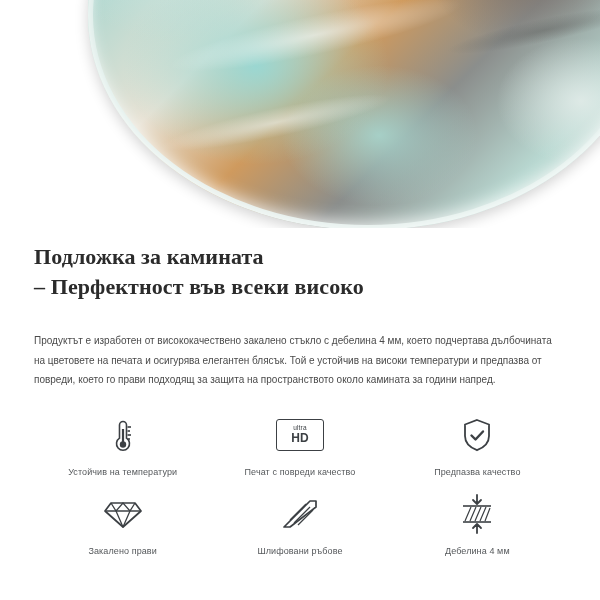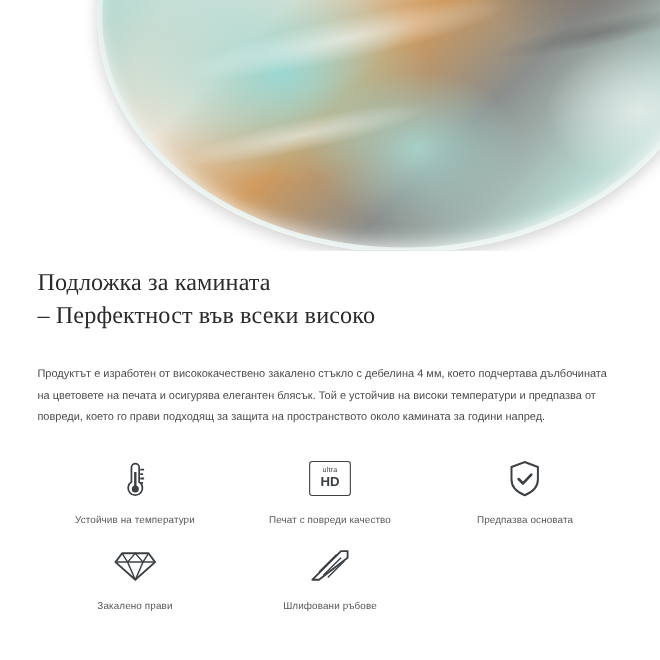--- a/index.html
+++ b/index.html
@@ -70,21 +70,21 @@
     pointer-events: none;
   }
 
   
   .content { padding: 14px 34px 0 34px; }
   .headline {
     font-family: "Liberation Serif", serif;
     font-size: 22px;
     line-height: 30px;
     color: #2b2b2b;
-    font-weight: 400;
+    font-weight: 700;
     letter-spacing: 0.1px;
   }
   .headline .l2 { display: block; }
   .paragraph {
     margin-top: 29px;
     font-size: 10px;
     line-height: 19.5px;
     color: #4a4a4a;
     max-width: 528px;
   }
@@ -110,21 +110,21 @@
     color: #3c4044;
   }
   .feature-label {
     margin-top: 9px;
     font-size: 9px;
     color: #55585b;
     text-align: center;
     letter-spacing: 0.1px;
   }
   .ultrahd {
-    width: 38px;
+    width: 48px;
     height: 32px;
     border: 1.6px solid #3c4044;
     border-radius: 3px;
     display: flex;
     flex-direction: column;
     align-items: center;
     justify-content: center;
     line-height: 1;
   }
   .ultrahd .u1 { font-size: 6.5px; letter-spacing: .2px; }
@@ -179,21 +179,21 @@
       <div class="feature-label">Печат с повреди качество</div>
     </div>
 
     <div class="feature">
       <div class="feature-icon">
         <svg width="34" height="40" viewBox="0 0 34 40">
           <path d="M17 5 L29 9.5 V21c0 7-5.2 11.6-12 14.2C10.2 32.6 5 28 5 21V9.5z" fill="none" stroke="#3c4044" stroke-width="1.8"></path>
           <path d="M11.5 20.5 l4 4 7.5 -8" fill="none" stroke="#3c4044" stroke-width="2.4" stroke-linecap="round" stroke-linejoin="round"></path>
         </svg>
       </div>
-      <div class="feature-label">Предпазва основата</div>
+      <div class="feature-label">Предпазва качество</div>
     </div>
 
     <div class="feature">
       <div class="feature-icon">
         <svg width="40" height="34" viewBox="0 0 40 34">
           <path d="M8 6 H32 L38 14 L20 30 L2 14 Z" fill="none" stroke="#3c4044" stroke-width="1.7" stroke-linejoin="round"></path>
           <path d="M2 14 H38" stroke="#3c4044" stroke-width="1.4"></path>
           <path d="M8 6 L13 14 L20 30" fill="none" stroke="#3c4044" stroke-width="1.3"></path>
           <path d="M32 6 L27 14 L20 30" fill="none" stroke="#3c4044" stroke-width="1.3"></path>
           <path d="M13 14 L20 6 L27 14" fill="none" stroke="#3c4044" stroke-width="1.3"></path>
@@ -207,16 +207,28 @@
         <svg width="40" height="34" viewBox="0 0 40 34">
           <path d="M4 30 L30 4 L36 4 L36 10 L10 30 Z" fill="none" stroke="#3c4044" stroke-width="1.7" stroke-linejoin="round"></path>
           <path d="M14 26 L30 10" stroke="#3c4044" stroke-width="1.3"></path>
           <path d="M18 28 L33 13" stroke="#3c4044" stroke-width="1.3"></path>
           <path d="M10 23 L26 7" stroke="#3c4044" stroke-width="1.3"></path>
         </svg>
       </div>
       <div class="feature-label">Шлифовани ръбове</div>
     </div>
 
+    <div class="feature">
+      <div class="feature-icon">
+        <svg width="40" height="42" viewBox="0 0 40 42">
+          <line x1="6" y1="13" x2="34" y2="13" stroke="#3c4044" stroke-width="1.6"></line>
+          <line x1="6" y1="29" x2="34" y2="29" stroke="#3c4044" stroke-width="1.6"></line>
+          <path d="M20 2 V10 M16 7 L20 11 L24 7" fill="none" stroke="#3c4044" stroke-width="1.8" stroke-linecap="round" stroke-linejoin="round"></path>
+          <path d="M20 40 V32 M16 35 L20 31 L24 35" fill="none" stroke="#3c4044" stroke-width="1.8" stroke-linecap="round" stroke-linejoin="round"></path>
+          <path d="M8 28 L14 14 M13 28 L19 14 M18 28 L24 14 M23 28 L29 14 M28 28 L33 15" stroke="#3c4044" stroke-width="1.2"></path>
+        </svg>
+      </div>
+      <div class="feature-label">Дебелина 4 мм</div>
+    </div>
 
   </div>
   <div class="footer-space"></div>
 </div>
 
 </body></html>

